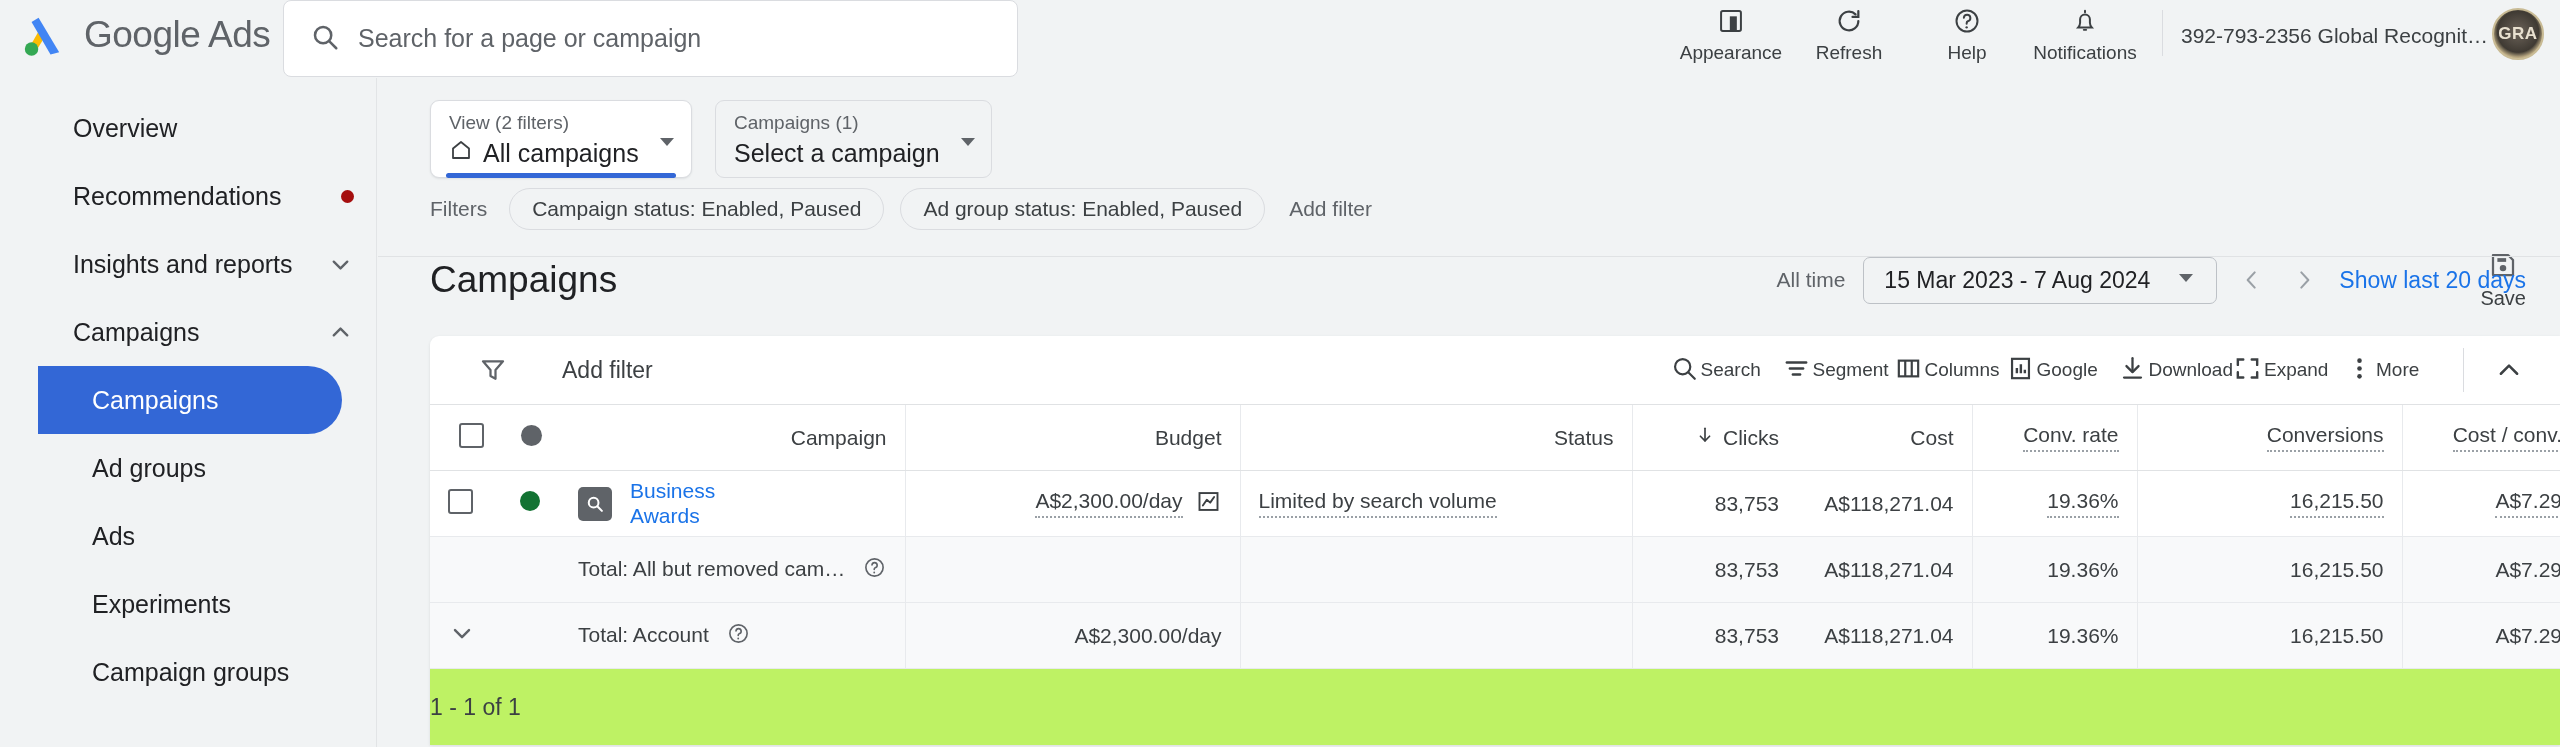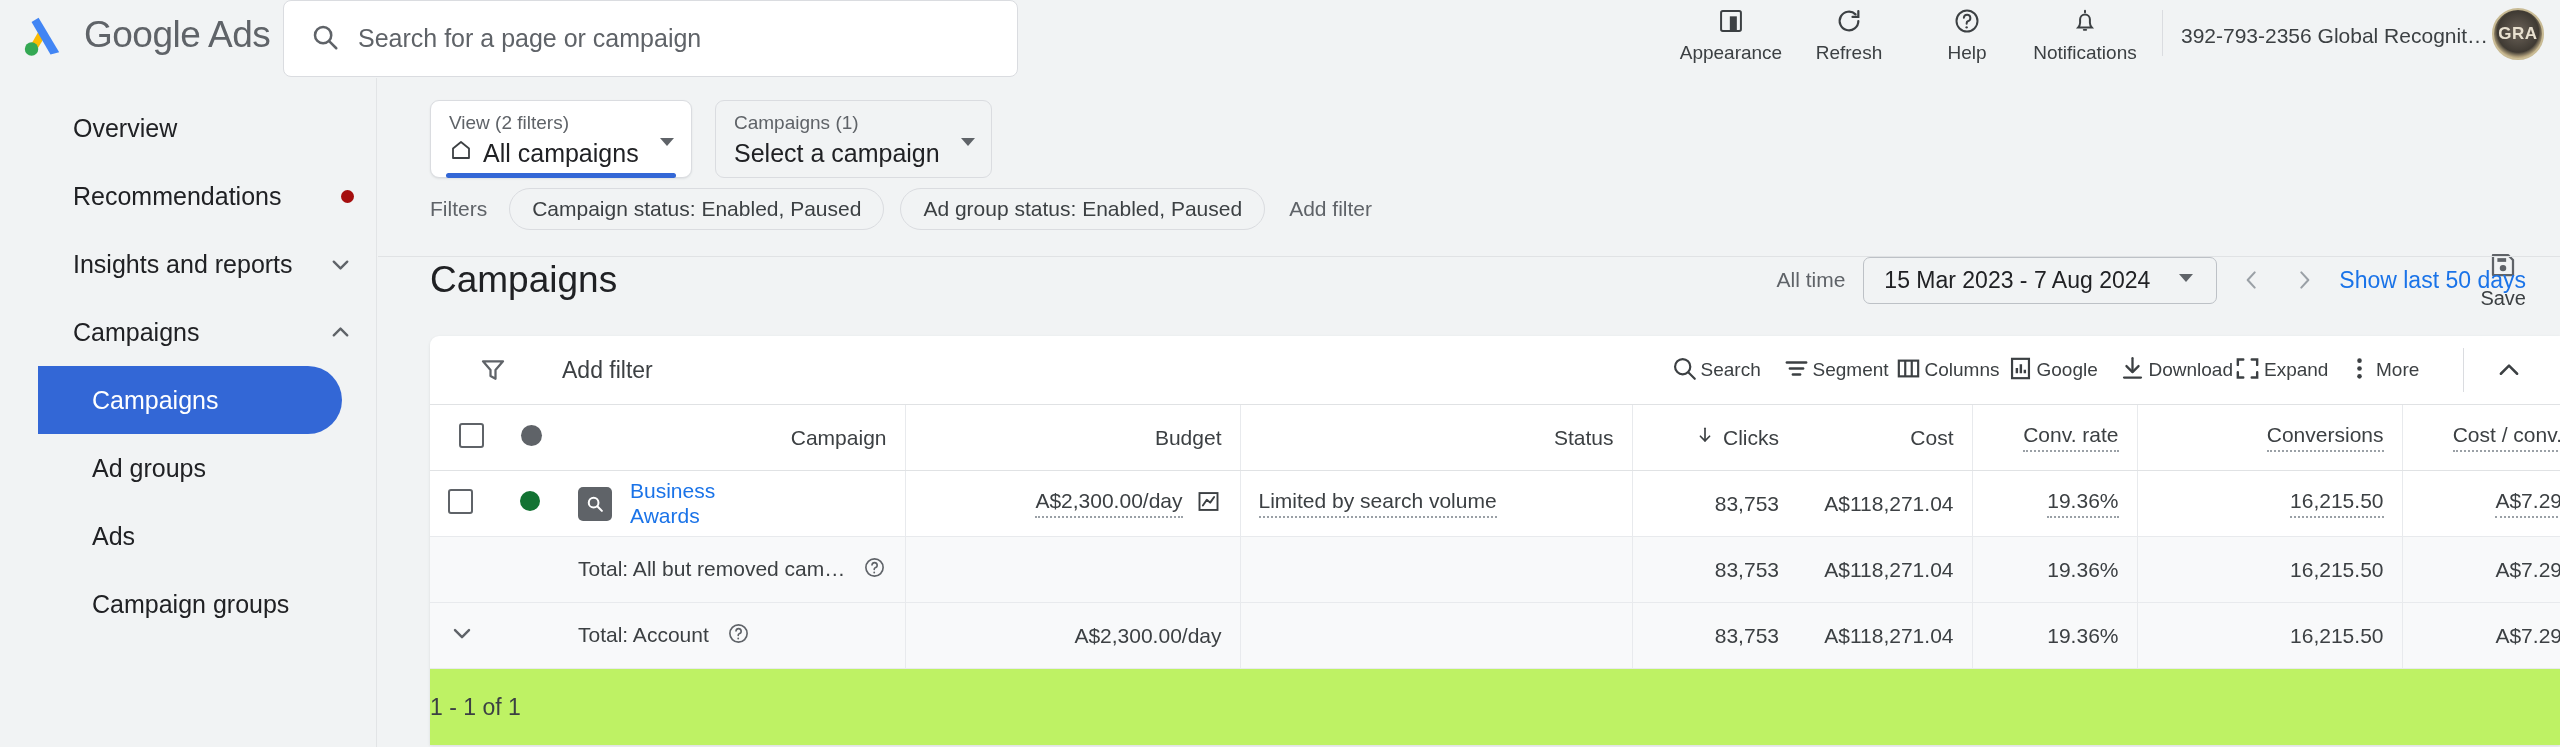--- a/index.html
+++ b/index.html
@@ -342,20 +342,23 @@
   <div class="nav-sub active">
     <span>Campaigns</span>
   </div>
   <div class="nav-sub">
     <span>Ad groups</span>
   </div>
   <div class="nav-sub">
     <span>Ads</span>
   </div>
   <div class="nav-sub">
+    <span>Experiments</span>
+  </div>
+  <div class="nav-sub">
     <span>Campaign groups</span>
   </div>
 </nav>
 
 <div class="main">
 
   <div class="selectors">
     <div class="sel-card view">
       <div>
         <div class="sel-label">View (2 filters)</div>
@@ -426,21 +429,21 @@
       <span class="arrow-btn">
         <svg width="26" height="26" viewBox="0 0 24 24" fill="none" stroke="#9aa0a6" stroke-width="1.9" stroke-linecap="round" stroke-linejoin="round">
             <polyline points="14.5 5 8 12 14.5 19"></polyline>
           </svg>
       </span>
       <span class="arrow-btn">
         <svg width="26" height="26" viewBox="0 0 24 24" fill="none" stroke="#9aa0a6" stroke-width="1.9" stroke-linecap="round" stroke-linejoin="round">
             <polyline points="9.5 5 16 12 9.5 19"></polyline>
           </svg>
       </span>
-      <span class="showlast">Show last 50 days</span>
+      <span class="showlast">Show last 20 days</span>
     </div>
   </div>
 
   <div class="table-card">
     <div class="tbl-toolbar">
       <span class="funnel-btn">
         <svg width="30" height="30" viewBox="0 0 24 24" fill="none" stroke="#5f6368" stroke-width="1.8" stroke-linejoin="round">
           <path d="M4 5h16l-6 7v7l-4-2.2V12z"></path>
         </svg>
       </span>

